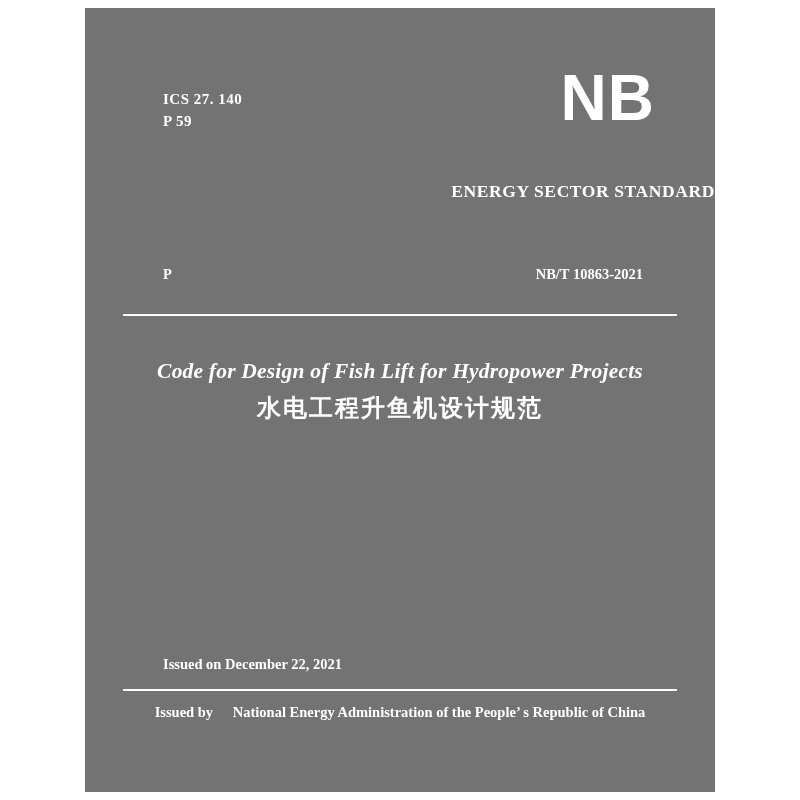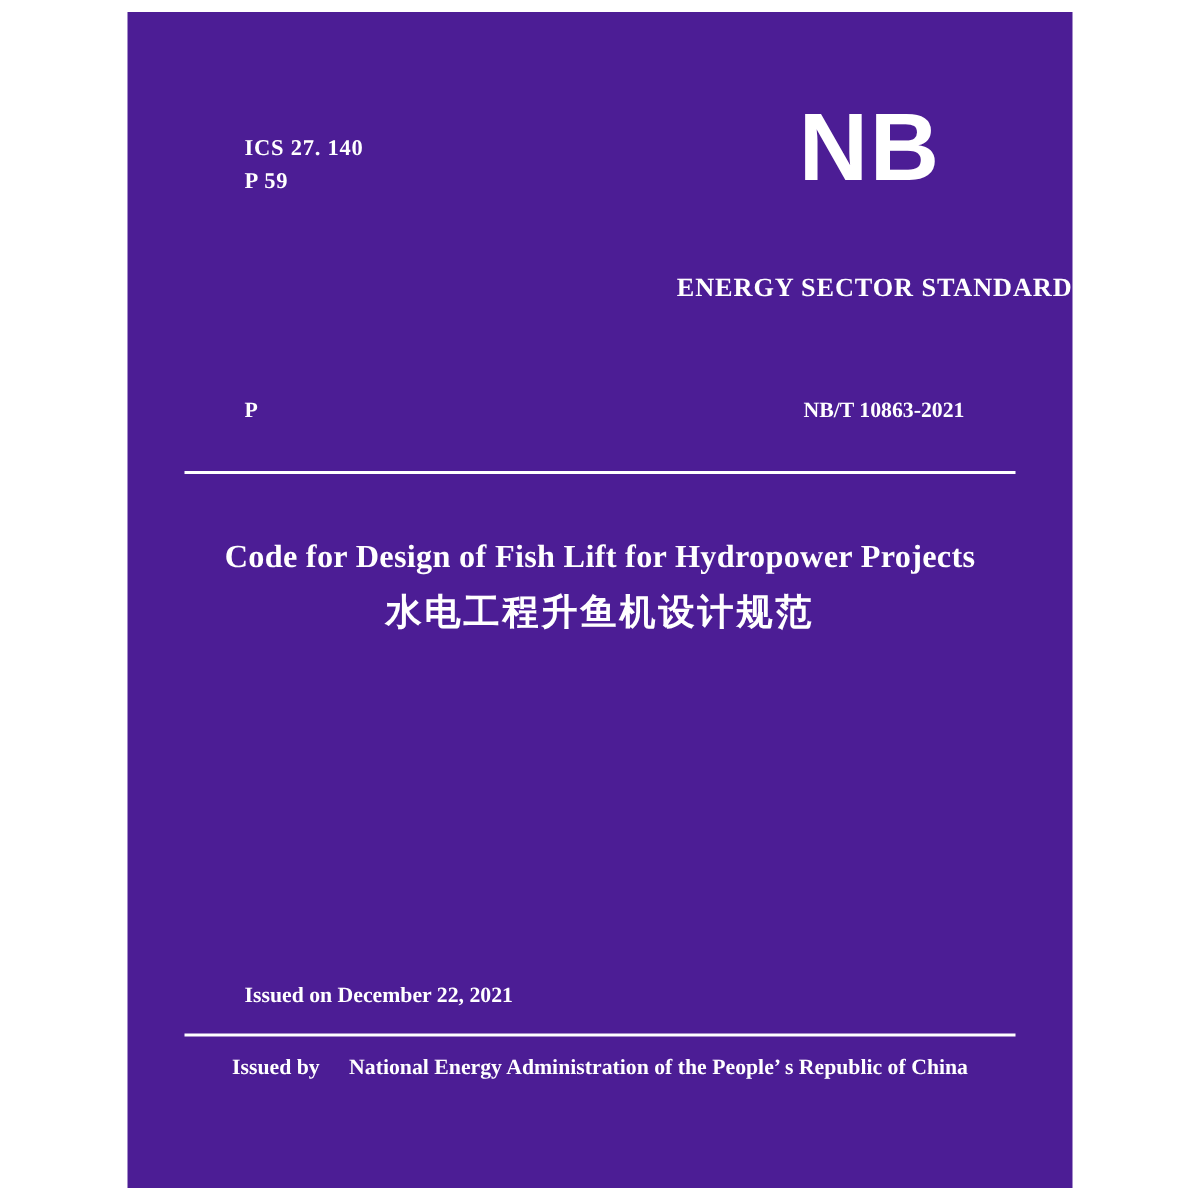--- a/index.html
+++ b/index.html
@@ -18,38 +18,38 @@
     height: 800px;
     background: #ffffff;
     overflow: hidden;
   }
   .cover {
     position: absolute;
     left: 85px;
     top: 8px;
     width: 630px;
     height: 784px;
-    background: #4c1d95;
+    background: #737373;
     color: #ffffff;
     box-sizing: border-box;
   }
   
   .ics-block {
     position: absolute;
     left: 78px;
     top: 80px;
     font-family: "Liberation Serif", serif;
     font-weight: bold;
     font-size: 15px;
     line-height: 22px;
     letter-spacing: 0.5px;
   }
   .nb-logo {
     position: absolute;
-    right: 88px;
+    right: 60px;
     top: 58px;
     font-family: "Liberation Sans", sans-serif;
     font-weight: bold;
     font-size: 64px;
     line-height: 64px;
     letter-spacing: 1px;
   }
   .org-block {
     position: absolute;
     left: 0;
@@ -99,20 +99,21 @@
     right: 0;
     top: 348px;
     text-align: center;
   }
   .title-en {
     font-family: "Liberation Serif", serif;
     font-weight: bold;
     font-size: 21.5px;
     line-height: 30px;
     letter-spacing: 0.2px;
+    font-style: italic;
   }
   .title-cn {
     font-family: "DejaVu Sans", sans-serif;
     font-weight: bold;
     font-size: 24px;
     line-height: 44px;
     letter-spacing: 2px;
   }
   .dates-row {
     position: absolute;

